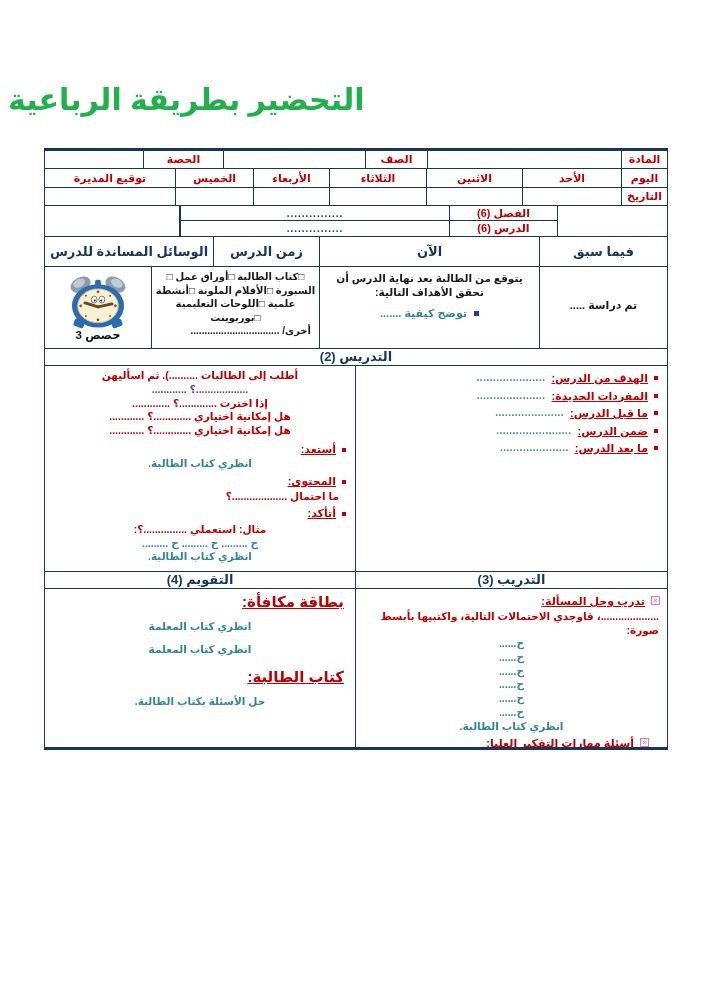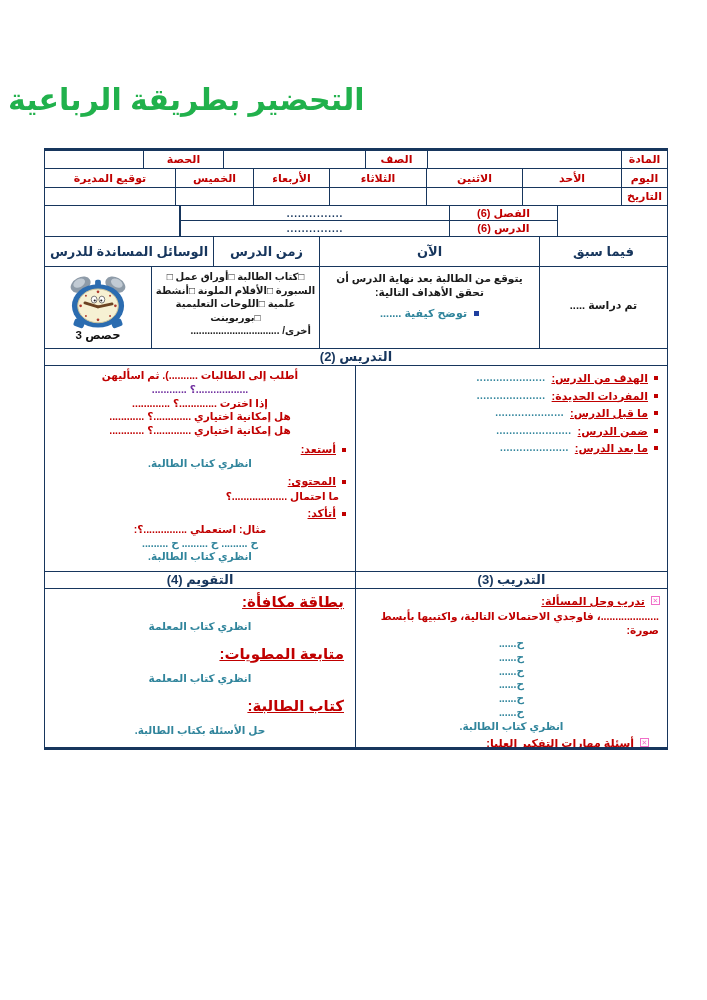--- a/index.html
+++ b/index.html
@@ -265,21 +265,20 @@
         <div class="cl teal">انظري كتاب الطالبة.</div>
         <div class="m-line ind">
           <span class="xbox"></span>
           <span class="b-lbl">أسئلة مهارات التفكير العليا:</span>
         </div>
 
       </div>
       <div class="cell grow">
         <div class="e-lbl first">بطاقة مكافأة:</div>
         <div class="cl teal e-txt">انظري كتاب المعلمة</div>
-        <div class="e-lbl">متابعة المطويات:</div>
         <div class="cl teal e-txt">انظري كتاب المعلمة</div>
         <div class="e-lbl">كتاب الطالبة:</div>
         <div class="cl teal e-txt">حل الأسئلة بكتاب الطالبة.</div>
       </div>
     </div>
 
   </div>
 </div>
 
 </body></html>

